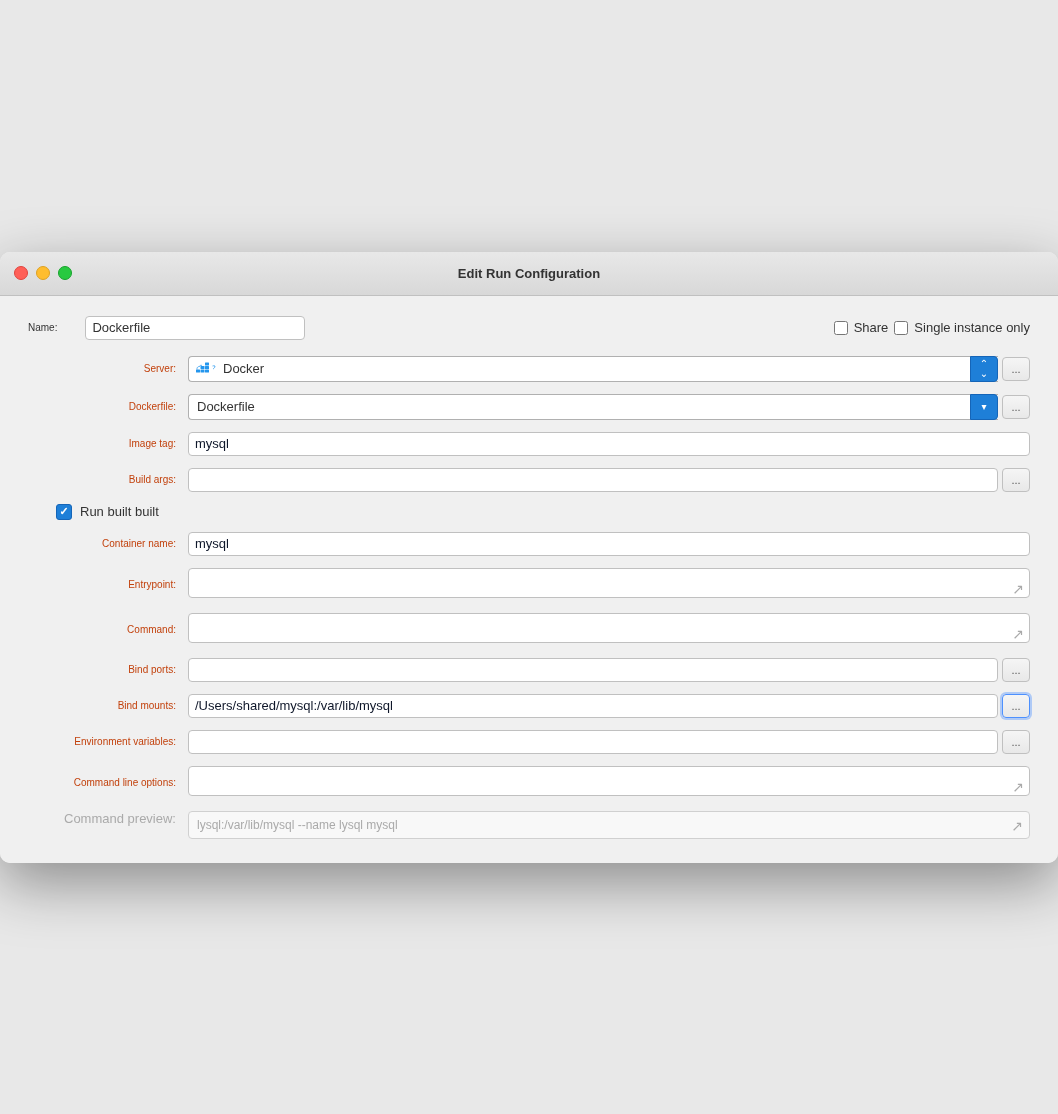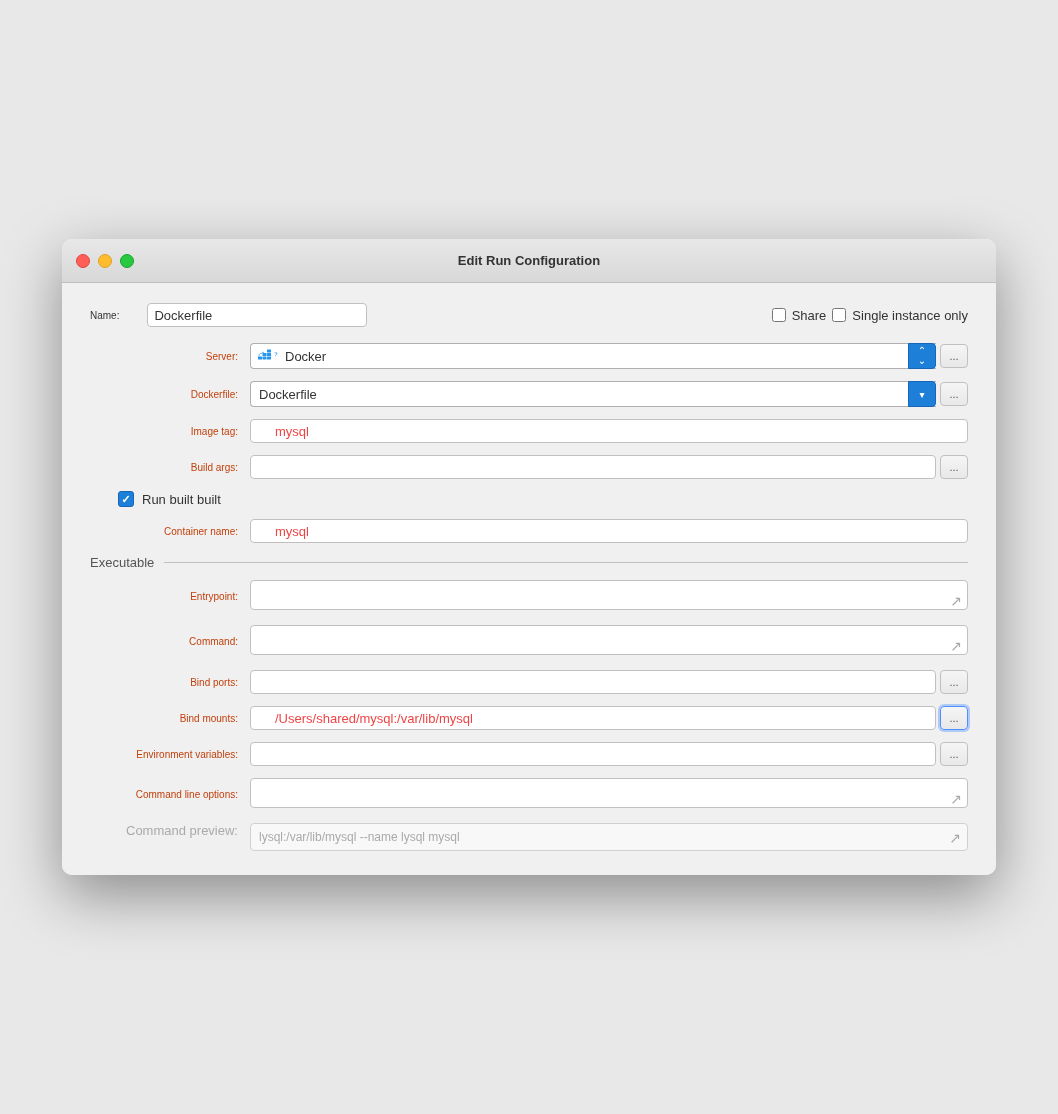--- a/index.html
+++ b/index.html
@@ -8,21 +8,21 @@
       font-family: -apple-system, BlinkMacSystemFont, "Helvetica Neue", Arial, sans-serif;
       font-size: 13px;
       background: #e8e8e8;
       display: flex;
       justify-content: center;
       align-items: center;
       min-height: 100vh;
     }
 
     .window {
-      width: 934px;
+      width: 1058px;
       background: #f0f0f0;
       border-radius: 10px;
       box-shadow: 0 20px 60px rgba(0,0,0,0.4);
       overflow: hidden;
     }
 
     .titlebar {
       background: linear-gradient(180deg, #e8e8e8 0%, #d8d8d8 100%);
       height: 44px;
       display: flex;
@@ -75,23 +75,23 @@
       min-width: 160px;
       padding-right: 12px;
     }
 
     .form-control {
       flex: 1;
       height: 24px;
       border: 1px solid #c0c0c0;
       border-radius: 4px;
       background: white;
-      padding: 0 24px;
-      font-size: 13px;
-      color: #ef4444;
+      padding: 0 6px;
+      font-size: 13px;
+      color: #0f172a;
       outline: none;
     }
 
     .input-with-btn {
       display: flex;
       flex: 1;
       gap: 4px;
       align-items: center;
     }
 
@@ -504,24 +504,20 @@
         <span class="checkmark">✓</span>
       </div>
       <span class="checkbox-label">Run built built</span>
     </div>
 
     <div class="form-row">
       <span class="form-label">Container name:</span>
       <input class="form-control" type="text" value="mysql" style="">
     </div>
 
-    <div class="section-header">
-      <span class="section-header-label">Executable</span>
-      <div class="section-divider"></div>
-    </div>
 
     <div class="form-row indented-row">
       <span class="form-label indented-label">Entrypoint:</span>
       <div class="textarea-wrapper">
         <textarea style="width: 100%; height: 30px; border: 1px solid rgb(192, 192, 192); border-radius: 4px; background: white; padding: 4px 22px 4px 6px; font-size: 13px; color: rgb(51, 51, 51); resize: none; outline: none; font-family: inherit;"></textarea>
         <span class="expand-icon">↗</span>
       </div>
     </div>
 
     <div class="form-row indented-row">

